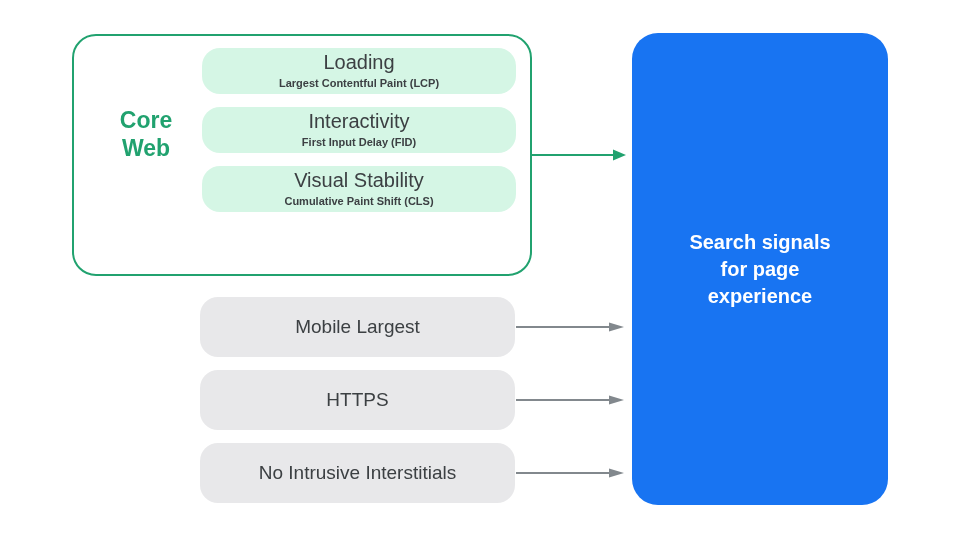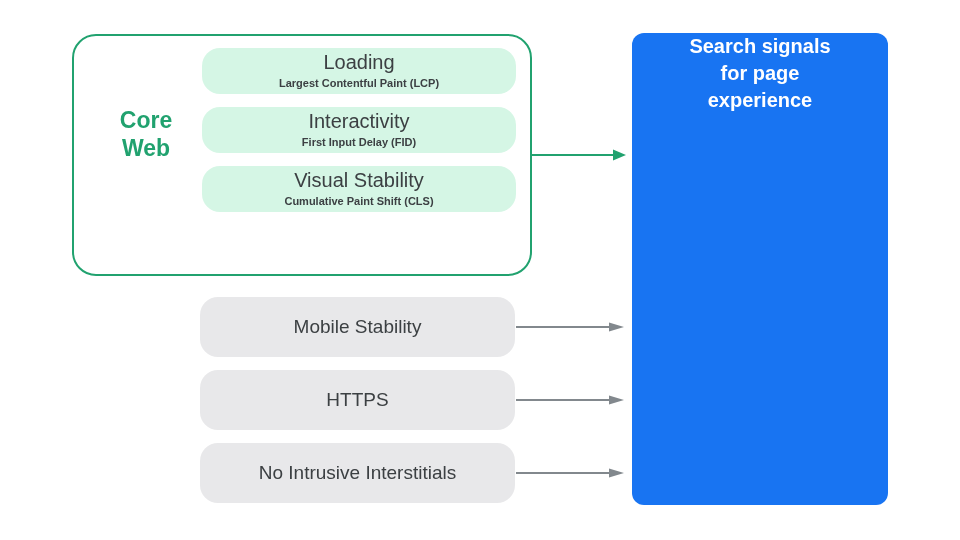--- a/index.html
+++ b/index.html
@@ -94,23 +94,24 @@
   .signal-2 { top: 370px; }
   .signal-3 { top: 443px; text-align: right; }
 
   
   .result-box {
     position: absolute;
     left: 632px;
     top: 33px;
     width: 256px;
     height: 472px;
-    border-radius: 12px;
+    border-radius: 26px;
     background: var(--blue, #1874F2);
     display: flex;
+    align-items: center;
     justify-content: center;
   }
   .result-label {
     color: var(--text_white, #FFFFFF);
     font-size: 20px;
     font-weight: 700;
     line-height: 27px;
     text-align: center;
   }
   .result-label span { display: block; }
@@ -146,21 +147,21 @@
         <div class="metric-sub">First Input Delay (FID)</div>
       </div>
       <div class="metric-card">
         <div class="metric-title">Visual Stability</div>
         <div class="metric-sub">Cumulative Paint Shift (CLS)</div>
       </div>
     </div>
   </div>
 
   <div class="signal-card signal-1">
-    <span>Mobile Stability</span>
+    <span>Mobile Largest</span>
   </div>
   <div class="signal-card signal-2">
     <span>HTTPS</span>
   </div>
   <div class="signal-card signal-3">
     <span>No Intrusive Interstitials</span>
   </div>
 
   <div class="result-box">
     <div class="result-label">

